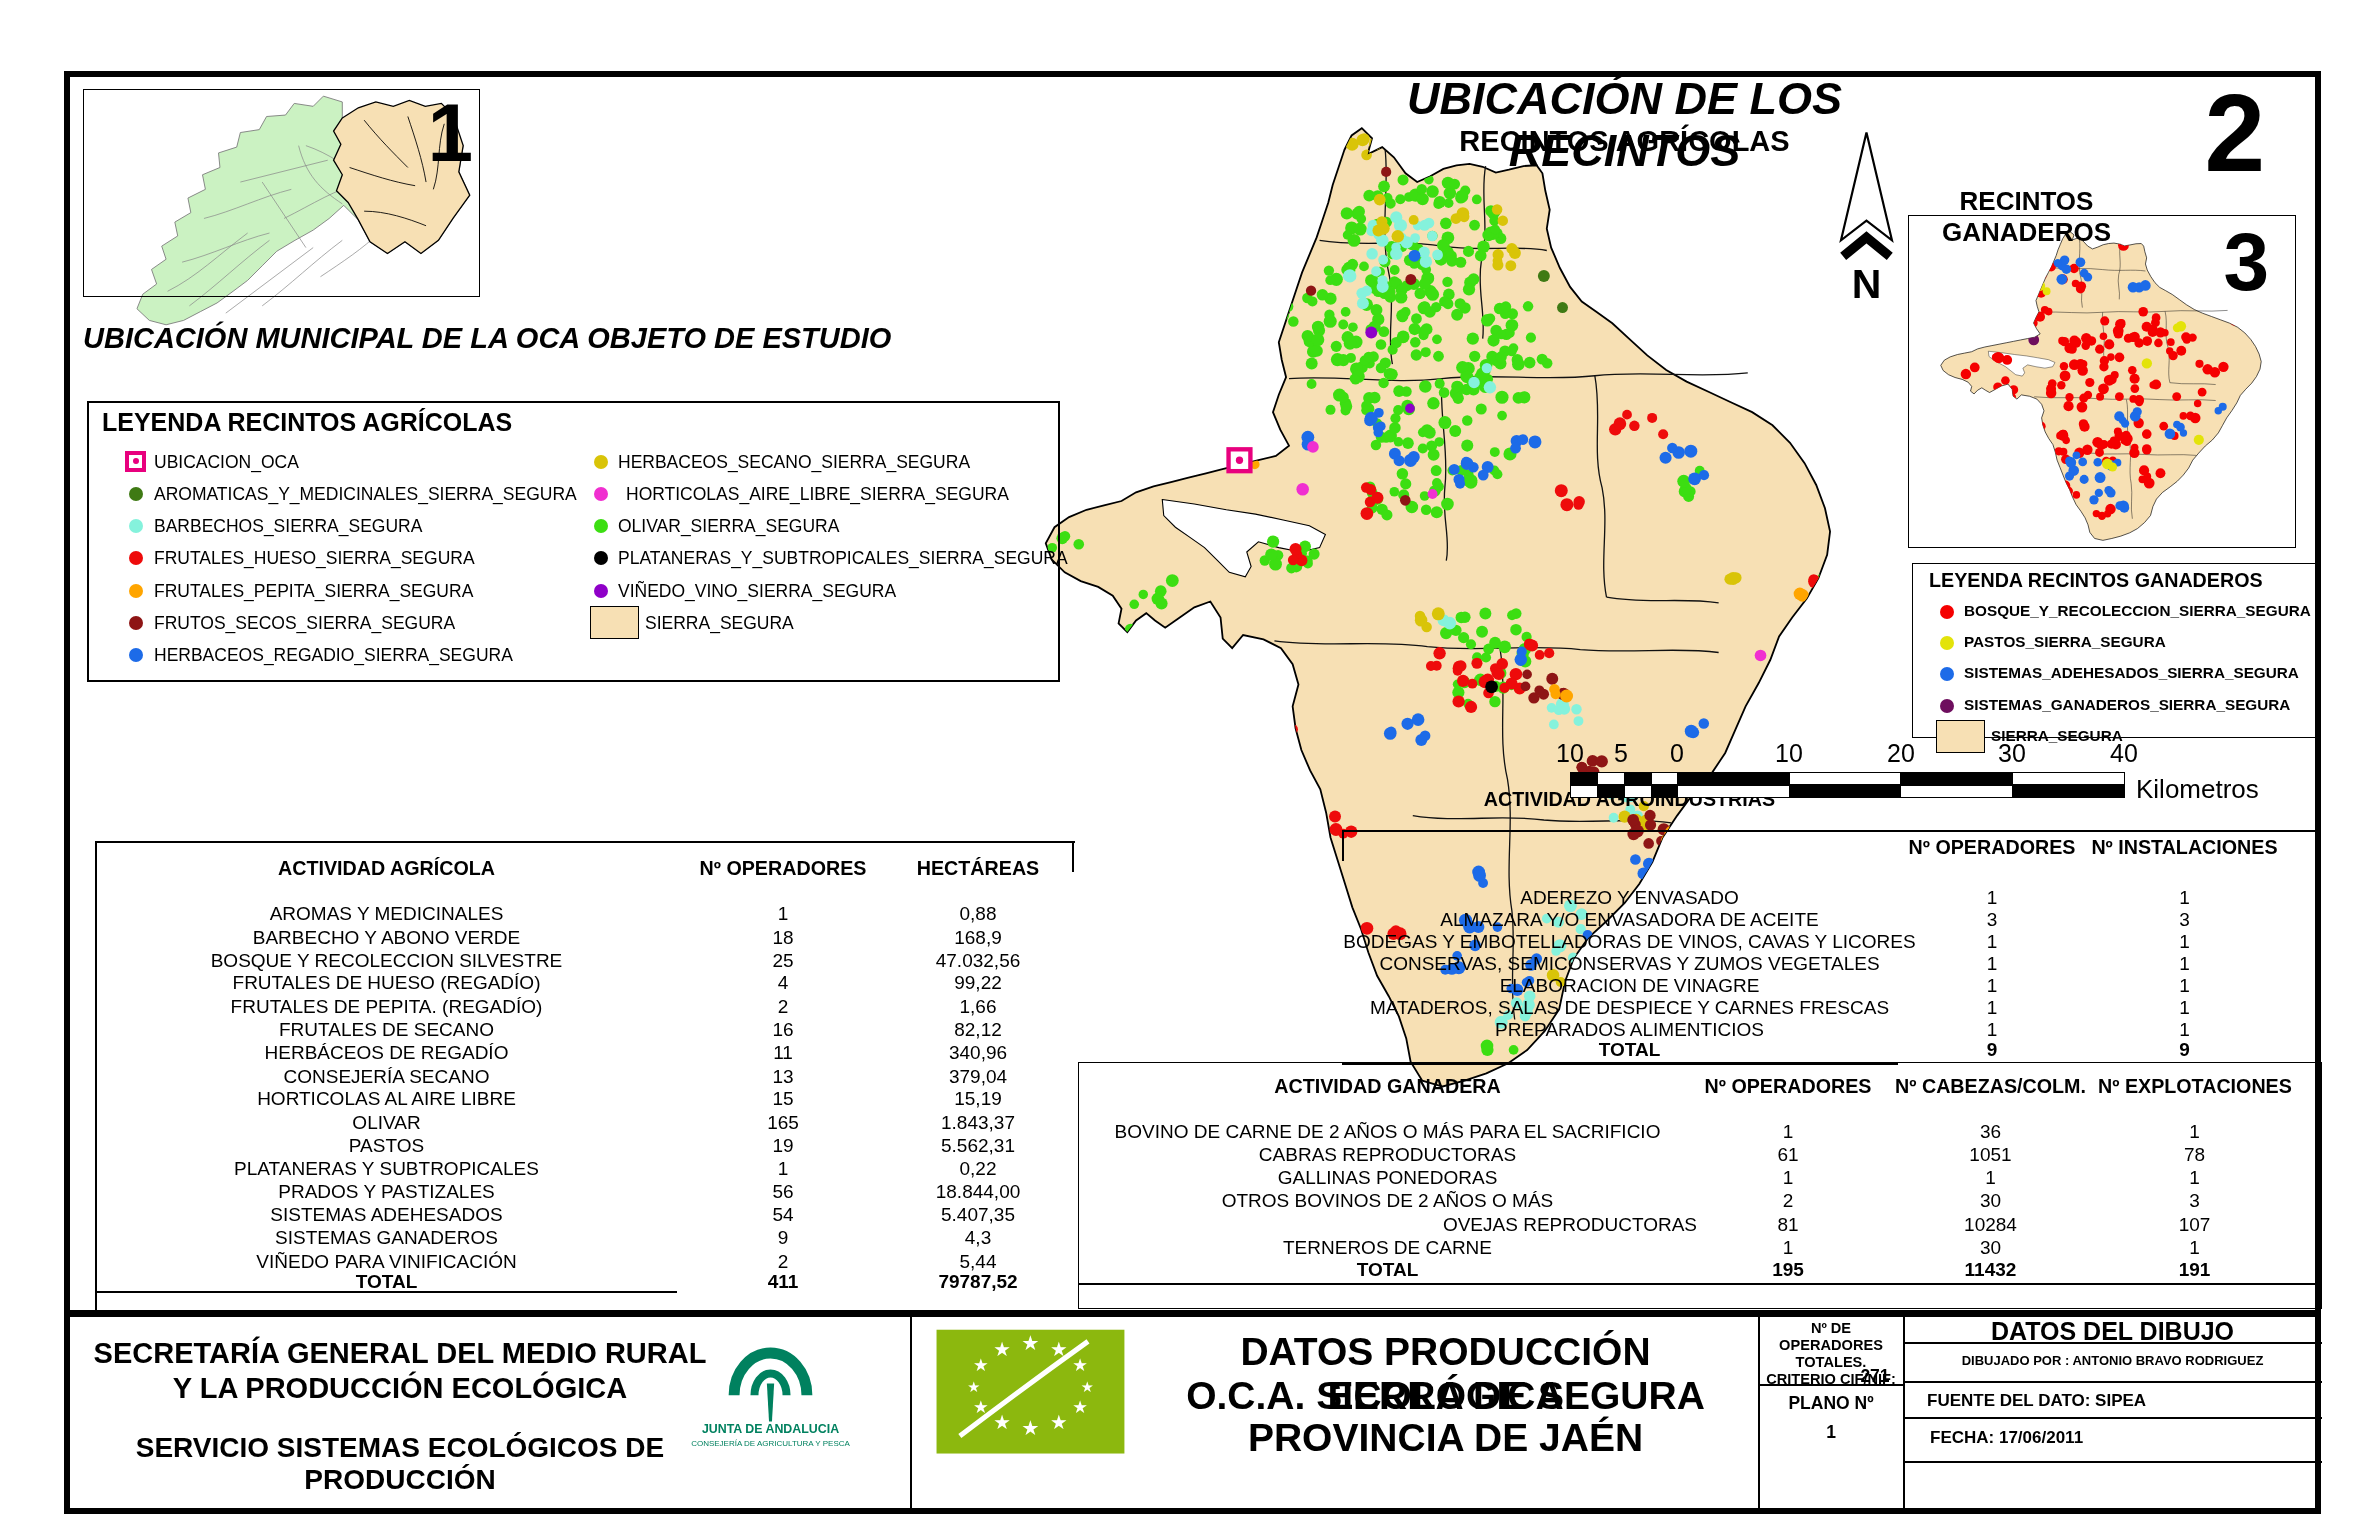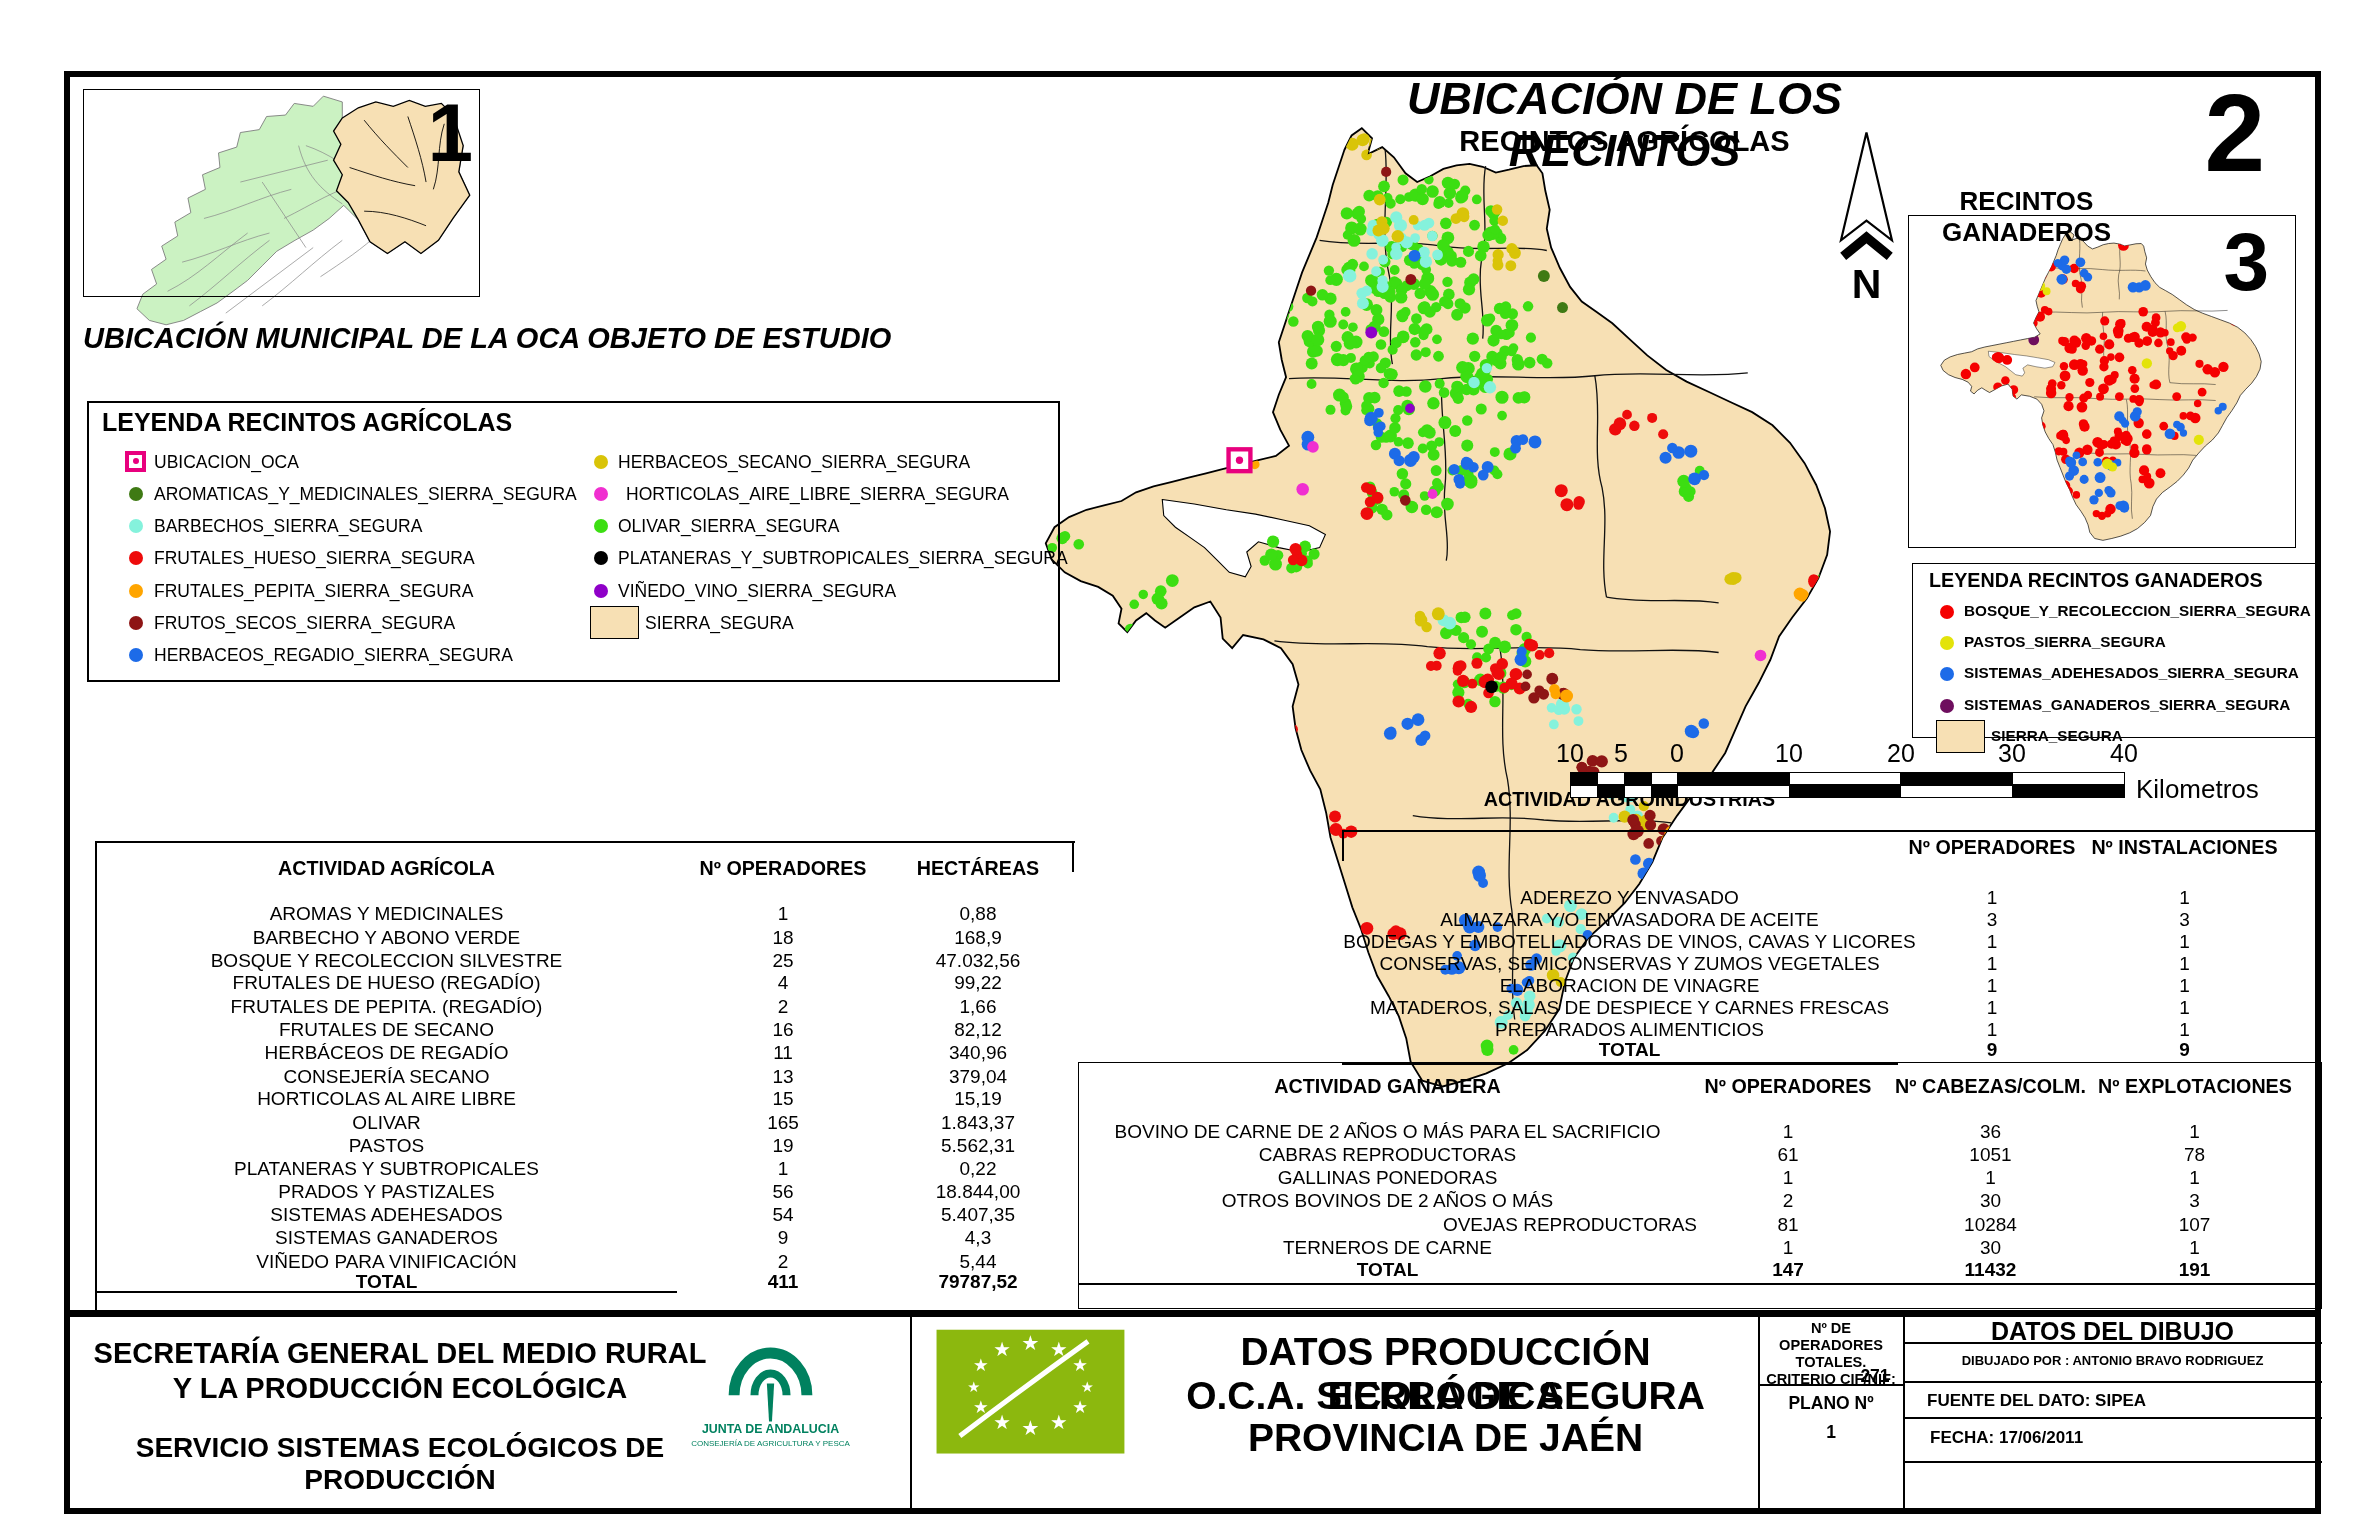--- a/index.html
+++ b/index.html
@@ -1258,21 +1258,21 @@
     <div class="cell" style="left:2098px;top:1190px;width:193px;">3</div>
     <div class="cell" style="left:1078px;top:1214px;width:619px;text-align:right;">OVEJAS REPRODUCTORAS</div>
     <div class="cell" style="left:1697px;top:1214px;width:182px;">81</div>
     <div class="cell" style="left:1894px;top:1214px;width:193px;">10284</div>
     <div class="cell" style="left:2098px;top:1214px;width:193px;">107</div>
     <div class="cell" style="left:1078px;top:1237px;width:619px;">TERNEROS DE CARNE</div>
     <div class="cell" style="left:1697px;top:1237px;width:182px;">1</div>
     <div class="cell" style="left:1894px;top:1237px;width:193px;">30</div>
     <div class="cell" style="left:2098px;top:1237px;width:193px;">1</div>
     <div class="cell tcell" style="left:1078px;top:1259px;width:619px;">TOTAL</div>
-    <div class="cell tcell" style="left:1697px;top:1259px;width:182px;">147</div>
+    <div class="cell tcell" style="left:1697px;top:1259px;width:182px;">195</div>
     <div class="cell tcell" style="left:1894px;top:1259px;width:193px;">11432</div>
     <div class="cell tcell" style="left:2098px;top:1259px;width:193px;">191</div>
     <div class="" style="position:absolute;left:125px;top:451px;width:13px;height:13px;border:4.4px solid #E8007E;background:#fff;"></div>
     <div class="dot" style="left:133px;top:458px;width:5.8px;height:5.8px;background:#E8007E;"></div>
     <div class="leg-item" style="left:154px;top:452px;">UBICACION_OCA</div>
     <div class="dot" style="left:129px;top:487px;width:14px;height:14px;background:#3F7A14;"></div>
     <div class="leg-item" style="left:154px;top:484px;">AROMATICAS_Y_MEDICINALES_SIERRA_SEGURA</div>
     <div class="dot" style="left:129px;top:519px;width:14px;height:14px;background:#85F2DC;"></div>
     <div class="leg-item" style="left:154px;top:516px;">BARBECHOS_SIERRA_SEGURA</div>
     <div class="dot" style="left:129px;top:551px;width:14px;height:14px;background:#EE0B0B;"></div>

